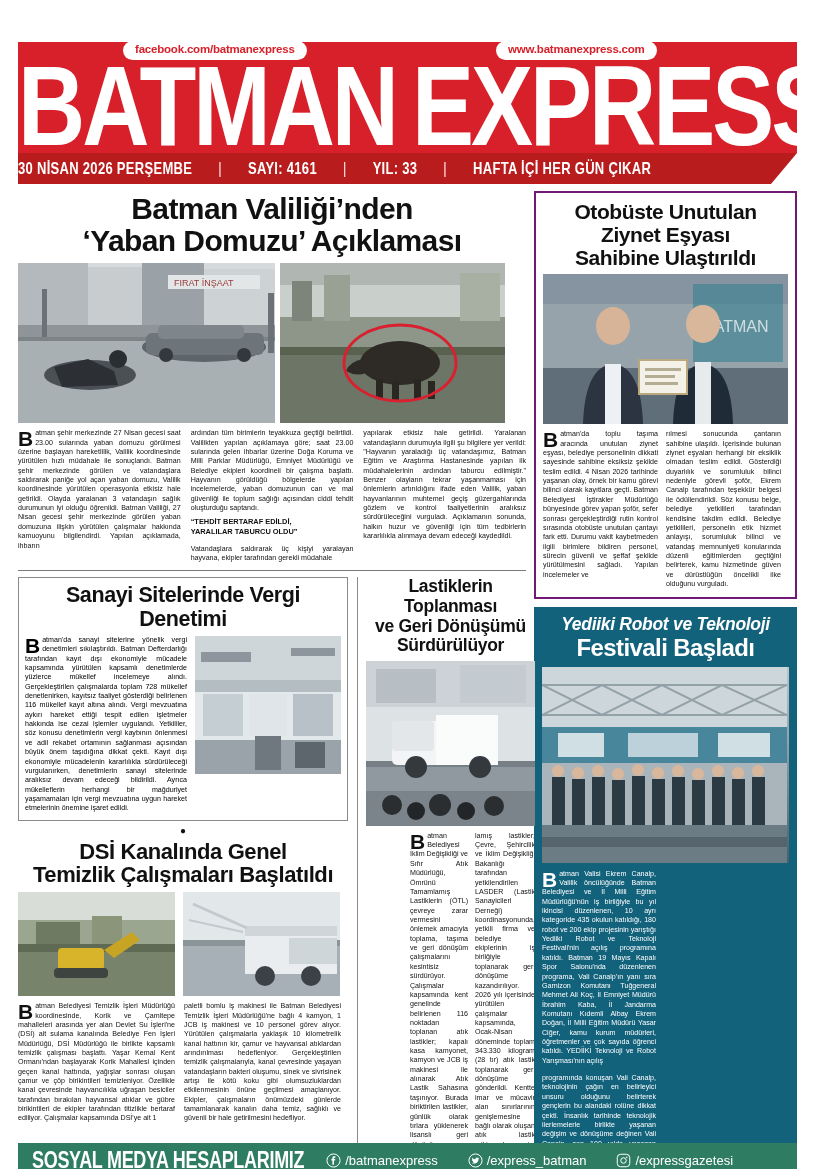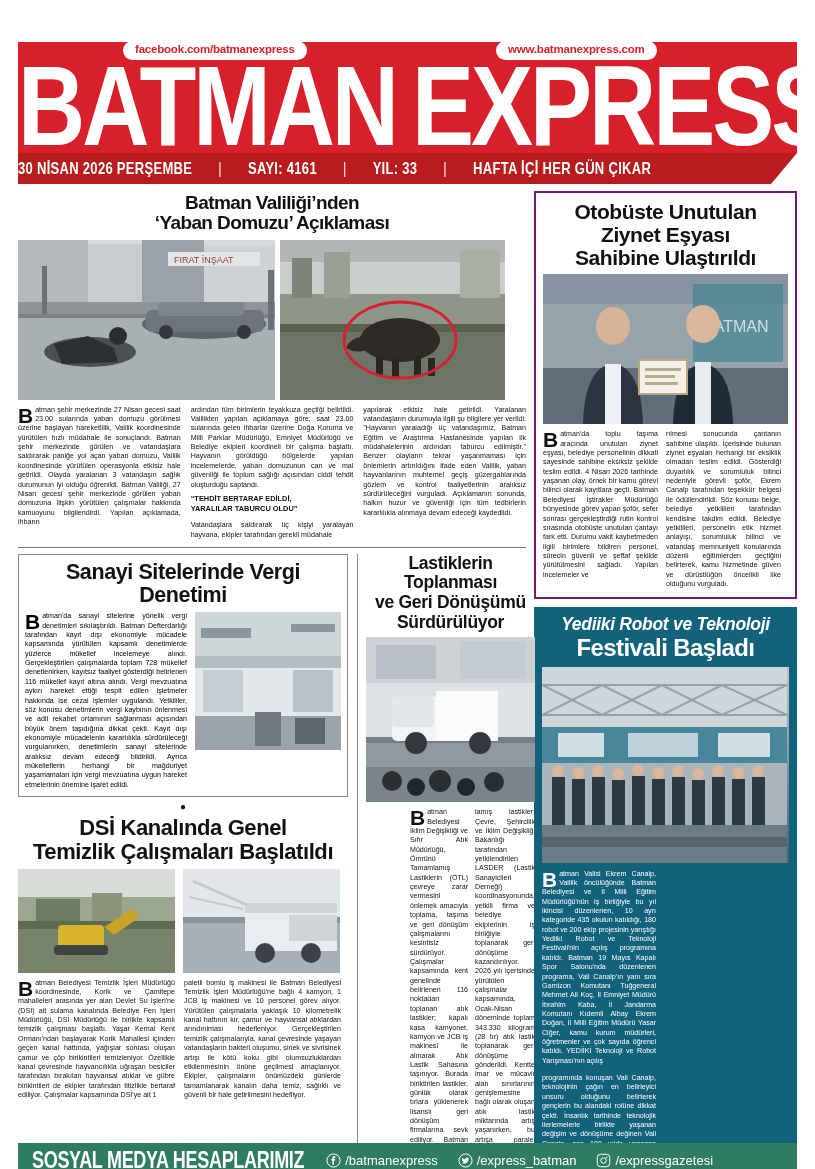--- a/index.html
+++ b/index.html
@@ -47,21 +47,21 @@
   }
 
   
   .grid{display:flex;gap:8px;margin-top:7px;}
   .col-left{width:508px;}
   .col-right{width:263px;}
 
   
   .lead-head{
     text-align:center;font-weight:bold;color:#111;
-    font-size:19px;line-height:1.07;letter-spacing:-0.6px;
+    font-size:30px;line-height:1.07;letter-spacing:-0.6px;
     padding:2px 4px 6px;
   }
   .lead-head .l2{display:block;}
 
   .photo{background:#b9c2c7;position:relative;overflow:hidden;}
 
   
   .lead-photos{display:flex;gap:5px;margin-bottom:6px;}
   .ph-street{
     width:257px;height:160px;position:relative;
@@ -123,21 +123,21 @@
 
   
   .footer{
     position:absolute;left:18px;right:18px;bottom:34px;height:34px;
     background:#2e7d63;display:flex;align-items:center;padding:0 14px;box-sizing:border-box;
   }
   .footer-title{
     color:#ffffff;font-weight:bold;font-size:18px;letter-spacing:-0.3px;
     transform:scaleY(1.28);transform-origin:left center;margin-right:22px;white-space:nowrap;
   }
-  .social{display:flex;align-items:center;gap:20px;}
+  .social{display:flex;align-items:center;gap:30px;}
   .social-item{display:flex;align-items:center;gap:4px;color:#fff;font-size:13px;font-weight:500;white-space:nowrap;}
   .sicon{width:15px;height:15px;flex:0 0 15px;}
   .sicon svg{display:block;}
 </style>
 </head>
 <body>
 
 <div class="page">
 
   <div class="masthead">

